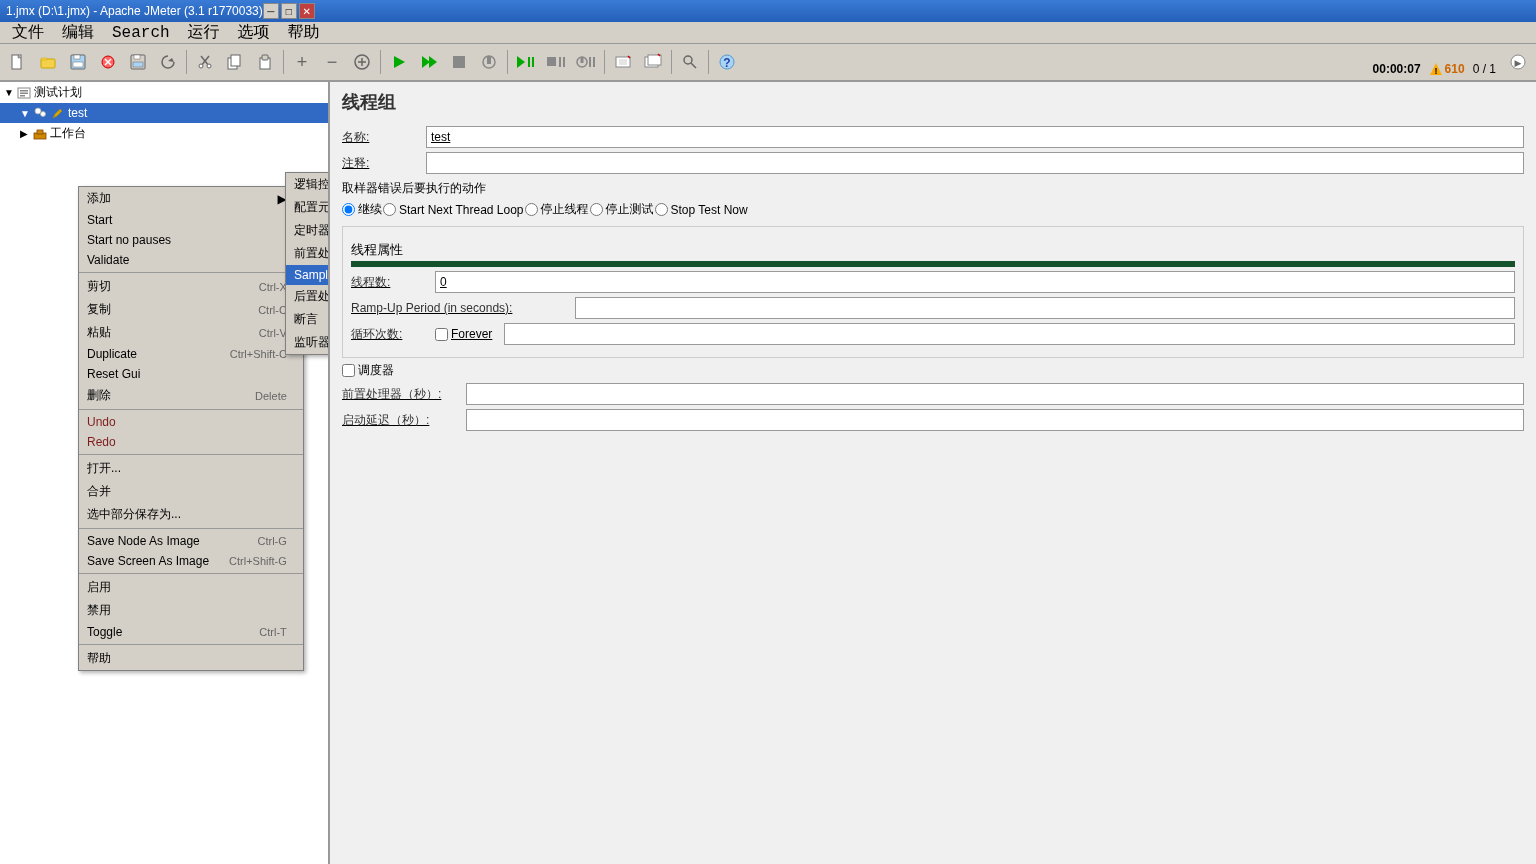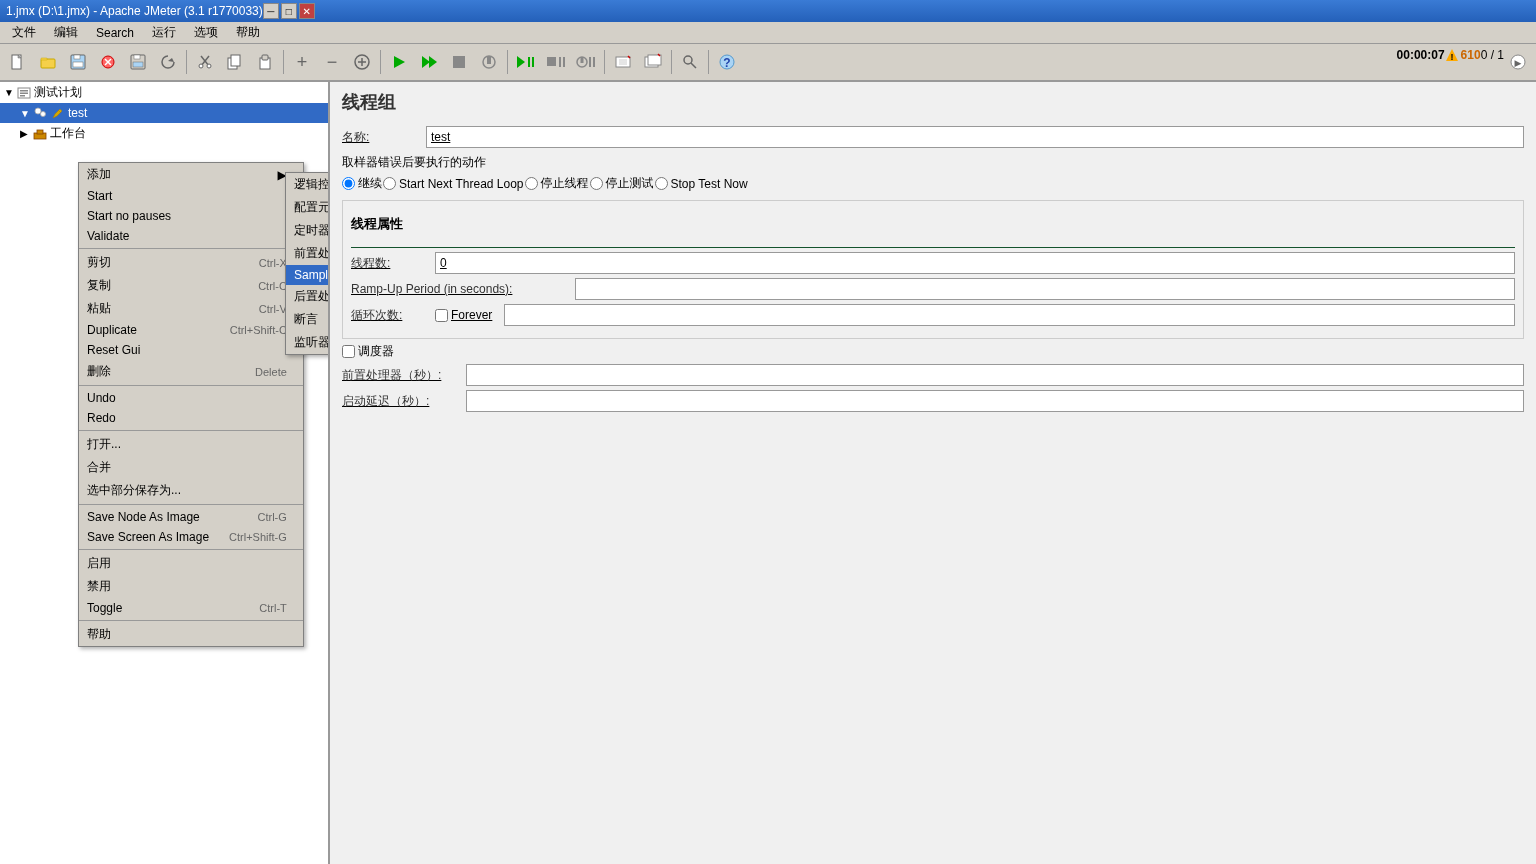--- a/index.html
+++ b/index.html
@@ -29,40 +29,41 @@
       height: 22px;
       display: flex;
       align-items: center;
       border-bottom: 1px solid #999;
       padding: 0 4px;
       gap: 2px;
     }
     .menu-item {
       padding: 2px 8px;
       cursor: pointer;
-      font-size: 12px;
+      font-size: 16px;
+      font-family: Liberation Mono, monospace;
     }
 
     
     #toolbar {
       background: #d4d0c8;
       height: 38px;
       display: flex;
       align-items: center;
       border-bottom: 2px solid #999;
       padding: 2px 4px;
       gap: 2px;
     }
     .tb-btn {
       width: 28px; height: 28px; display: flex; align-items: center; justify-content: center;
       background: #d4d0c8; border: 1px solid transparent; cursor: pointer; font-size: 14px;
       border-radius: 2px;
     }
     .tb-sep { width: 1px; height: 24px; background: #999; margin: 0 2px; }
-    .tb-right { margin-left: auto; display: flex; align-items: flex-start; }
+    .tb-right { margin-left: auto; display: flex; align-items: flex-end; gap: 8px; }
     .tb-timer { font-size: 12px; font-weight: bold; }
     .tb-warn { color: #cc6600; font-size: 12px; font-weight: bold; display: flex; align-items: center; gap: 2px; }
     .tb-count { font-size: 12px; }
 
     
     #main {
       display: flex;
       height: calc(864px - 22px - 22px - 38px);
     }
 
@@ -78,33 +79,33 @@
       display: flex; align-items: center; padding: 2px 4px; cursor: pointer; white-space: nowrap;
     }
     .tree-item.selected { background: #316ac5; color: white; }
     .tree-arrow { width: 12px; font-size: 10px; }
     .tree-icon { width: 16px; height: 16px; margin-right: 2px; display: inline-flex; align-items: center; justify-content: center; font-size: 11px; }
     .tree-label { font-size: 12px; }
 
     
     #context-menu {
       position: absolute;
-      top: 80px;
+      top: 104px;
       left: 78px;
       background: #d4d0c8;
       border: 1px solid #808080;
       box-shadow: 2px 2px 4px rgba(0,0,0,0.3);
       z-index: 100;
       min-width: 200px;
     }
     .ctx-item {
       display: flex; align-items: center; justify-content: space-between;
       padding: 3px 16px 3px 8px; cursor: pointer; font-size: 12px; white-space: nowrap;
     }
-    .ctx-item.disabled { color: #000000; cursor: default; align-items: center; }
+    .ctx-item.disabled { color: #7f1d1d; cursor: default; align-items: center; }
     .ctx-arrow { margin-left: 8px; }
     .ctx-sep { height: 1px; background: #999; margin: 2px 0; }
     .ctx-shortcut { color: #666; font-size: 11px; margin-left: 20px; }
 
     
     #submenu-add {
       position: absolute;
       top: 90px;
       left: 285px;
       background: #d4d0c8;
@@ -135,21 +136,21 @@
     .form-row {
       display: flex; align-items: center; margin-bottom: 4px; gap: 4px; text-decoration: underline;
     }
     .form-label { min-width: 80px; color: #333; }
     .form-input {
       flex: 1; height: 22px; border: 1px solid #999; background: white;
       padding: 0 4px; font-size: 12px;
     }
     .radio-group { display: flex; align-items: center; gap: 1px; padding: 4px 0; }
     .radio-label { display: flex; align-items: center; gap: 3px; cursor: pointer; }
-    .section-title { font-weight: bold; font-size: 13px; margin: 6px 0 4px 0; border-bottom: 1px solid #14532d; padding-bottom: 14px; }
+    .section-title { font-weight: normal; font-size: 13px; margin: 6px 0 4px 0; border-bottom: 6px solid #14532d; padding-bottom: 2px; }
   </style>
 </head>
 <body>
 
 <div id="title-bar">
   <span>1.jmx (D:\1.jmx) - Apache JMeter (3.1 r1770033)</span>
   <div class="win-controls">
     <div class="win-btn">─</div>
     <div class="win-btn">□</div>
     <div class="win-btn close">✕</div>
@@ -492,20 +493,24 @@
     </div>
 
   </div>
 
   <div id="content-panel">
     <div class="panel-title">线程组</div>
     <div class="panel-content">
       <div class="form-row">
         <span class="form-label">名称:</span>
         <input class="form-input" type="text" style="width: 300px;" value="test">
+      </div>
+      <div class="form-row">
+        <span class="form-label">注释:</span>
+        <input class="form-input" type="text" style="width: 300px;">
       </div>
       <div style="margin: 6px 0 4px 0; font-size:12px;">
         <span>取样器错误后要执行的动作</span>
         <div class="radio-group">
           <label class="radio-label">
             <input type="radio" name="error-action" checked="" style="">
             <span>继续</span>
           </label>
           <label class="radio-label">
             <input type="radio" name="error-action" style="">

